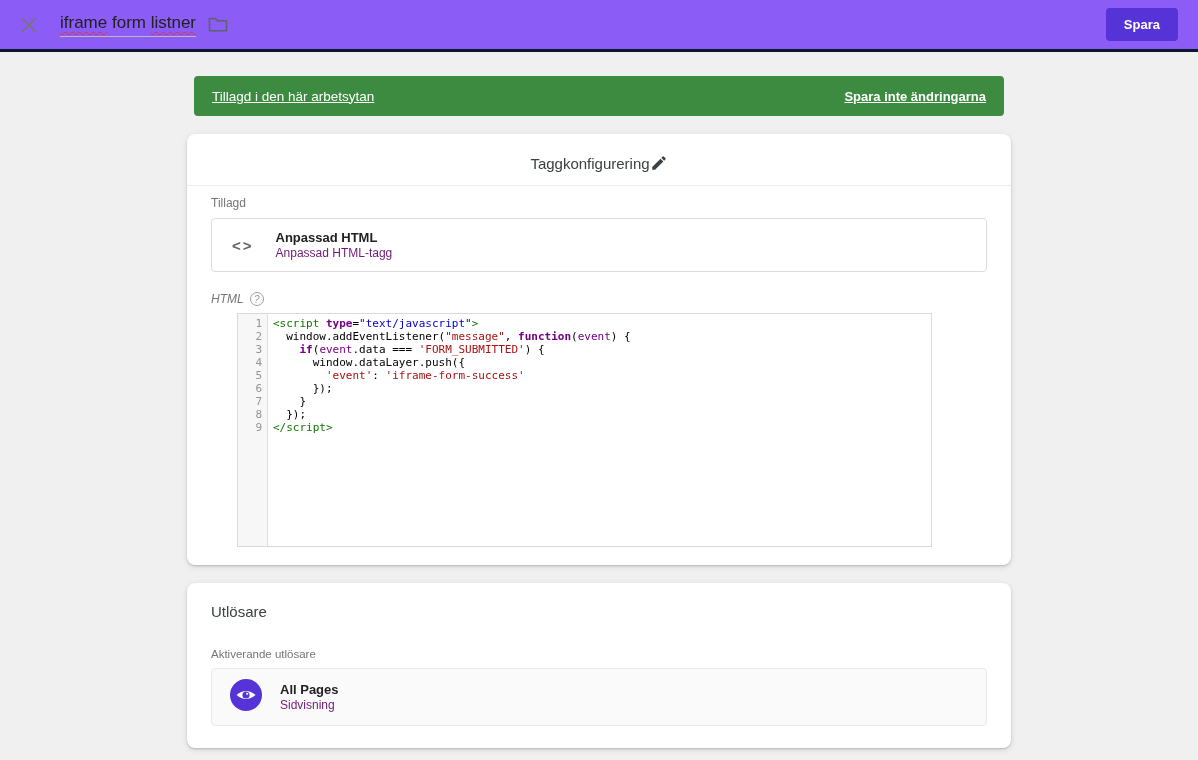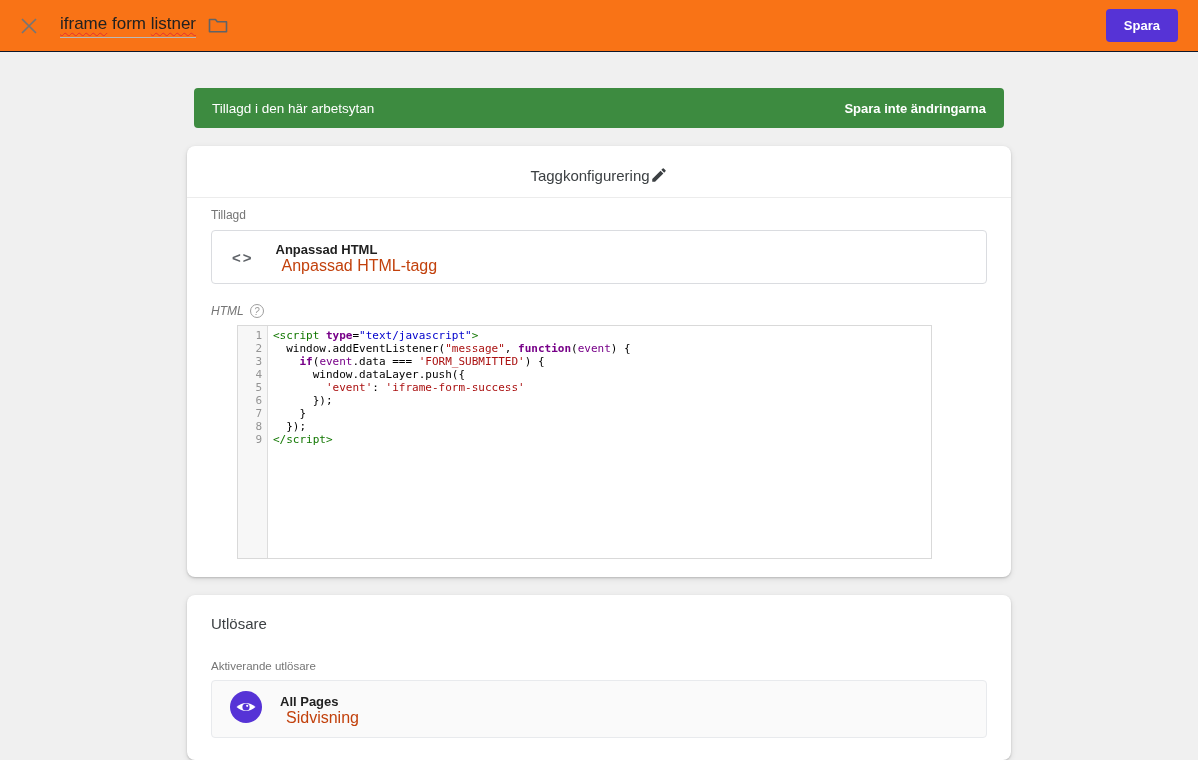--- a/index.html
+++ b/index.html
@@ -4,21 +4,21 @@
 <style>
   * { box-sizing: border-box; margin: 0; padding: 0; }
   html, body { width: 1198px; height: 760px; overflow: hidden; }
   body {
     font-family: "Liberation Sans", sans-serif;
     background: #f0f0f0;
     color: #212121;
   }
   
   .topbar {
-    height: 52px; background: #f97316; border-bottom: 1px solid #0f172a;
+    height: 52px; background: #8b5cf6; border-bottom: 3px solid #0f172a;
     display: flex; align-items: center; padding: 0 20px; justify-content: space-between;
   }
   .icon-btn { display: inline-flex; align-items: center; justify-content: center; cursor: pointer; }
   .title-wrap { display: flex; align-items: center; margin-left: 22px; }
   .tag-title {
     font-size: 17px; color: #212121; white-space: pre;
     border-bottom: 1px solid #b9b9b9; padding-bottom: 3px;
   }
   .misspelled {
     text-decoration: underline wavy #e5322d;
@@ -28,24 +28,24 @@
   .folder-icon { margin-left: 12px; }
   .spacer { flex: 1; }
   .save-btn {
     background: var(--accent, #5633d6); color: #fff; border: none; border-radius: 4px;
     font-family: "Liberation Sans", sans-serif; font-size: 13px; font-weight: bold;
     padding: 9px 18px; cursor: pointer;
   }
   
   .content { padding-top: 24px; }
   .banner {
-    width: 810px; height: 40px; margin: 12px auto;
+    width: 810px; height: 40px; margin: 0 auto;
     background: var(--banner-green, #3d8b40); border-radius: 4px;
     color: #fff; display: flex; align-items: center; justify-content: space-between;
-    padding: 0 18px; font-size: 13.5px;
+    padding: 0 18px; font-size: 13.5px; text-decoration: underline;
   }
   .banner-action { font-size: 13px; font-weight: bold; cursor: pointer; }
   .card {
     width: 824px; margin: 18px auto 0; background: #fff; border-radius: 8px;
     box-shadow: 0 1px 2px rgba(0,0,0,.18), 0 2px 6px rgba(0,0,0,.10);
   }
   .card-header {
     display: flex; align-items: center; justify-content: center;
     padding: 20px 40px 13px;
   }
@@ -56,21 +56,21 @@
   .type-box {
     border: 1px solid #dadce0; border-radius: 4px; height: 54px;
     display: flex; align-items: center; padding: 0 20px; gap: 22px; cursor: pointer;
     background: #fff;
   }
   .code-glyph {
     font-size: 15px; font-weight: bold; color: #5f6368; letter-spacing: 2px;
     font-family: "Liberation Sans", sans-serif;
   }
   .type-name { font-size: 13px; font-weight: bold; color: #212121; line-height: 17px; }
-  .type-desc { font-size: 16px; color: #c2410c; line-height: 15px; margin-left: 6px; }
+  .type-desc { font-size: 12px; color: #701a75; line-height: 15px; }
   .html-label-row {
     display: flex; align-items: center; gap: 6px; margin-top: 20px; margin-bottom: 7px;
     font-size: 12px; color: #757575; font-style: italic;
   }
   .help-icon {
     width: 14px; height: 14px; border: 1px solid #9e9e9e; border-radius: 50%;
     color: #9e9e9e; font-size: 10px; line-height: 13px; text-align: center; cursor: pointer;
   }
   
   .editor {

